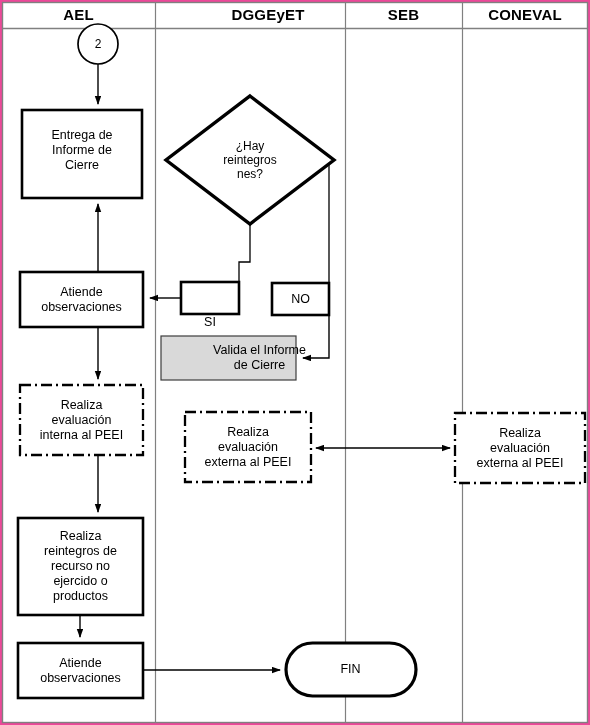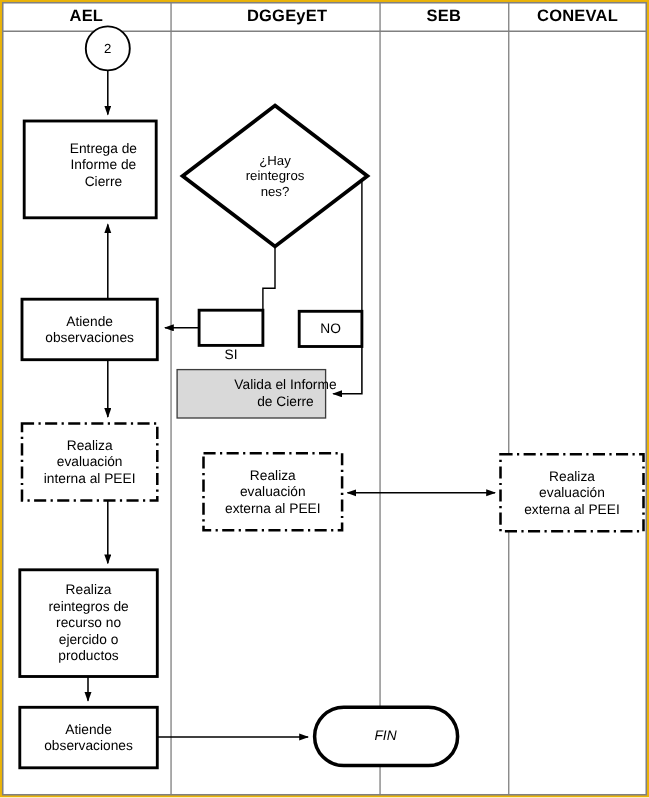--- a/index.html
+++ b/index.html
@@ -7,21 +7,21 @@
     padding: 0;
     background: #ffffff;
   }
   body {
     font-family: "Liberation Sans", sans-serif;
   }
   #canvas {
     position: relative;
     width: 590px;
     height: 725px;
-    background: #eab308;
+    background: #ec4899;
     overflow: hidden;
   }
   #swimlane-svg {
     position: absolute;
     left: 0;
     top: 0;
     width: 590px;
     height: 725px;
   }
   
@@ -129,27 +129,27 @@
 
       <rect x="18" y="518" width="125" height="97" fill="#ffffff" stroke="#000000" stroke-width="2.6"></rect>
 
       <rect x="18" y="643" width="125" height="55" fill="#ffffff" stroke="#000000" stroke-width="2.6"></rect>
 
       <rect x="286" y="643" width="130" height="53" rx="26.5" ry="26.5" fill="#ffffff" stroke="#000000" stroke-width="3.2"></rect>
     </g>
   </svg>
 
   <div class="lane-header" style="left:2px; width:153px;">AEL</div>
-  <div class="lane-header" style="left:166px; width:190px;">DGGEyET</div>
+  <div class="lane-header" style="left:155px; width:190px;padding-left:18px;">DGGEyET</div>
   <div class="lane-header" style="left:345px; width:117px;">SEB</div>
   <div class="lane-header" style="left:462px; width:126px;">CONEVAL</div>
 
   <div class="node-text start-num" style="left:78px; top:24px; width:40px; height:40px;">2</div>
 
-  <div class="node-text" style="left:22px; top:110px; width:120px; height:81px;padding-left:12px;">Entrega de
+  <div class="node-text" style="left:22px; top:110px; width:120px; height:81px;">Entrega de
 Informe de
 Cierre</div>
 
   <div class="node-text small" style="left:200px; top:118px; width:100px; height:84px;">¿Hay
 reintegros
 nes?</div>
 
   <div class="node-text" style="left:20px; top:272px; width:123px; height:55px;">Atiende
 observaciones</div>
 
@@ -174,15 +174,15 @@
 
   <div class="node-text" style="left:18px; top:518px; width:125px; height:97px;">Realiza
 reintegros de
 recurso no
 ejercido o
 productos</div>
 
   <div class="node-text" style="left:18px; top:643px; width:125px; height:55px;">Atiende
 observaciones</div>
 
-  <div class="node-text" style="left:286px; top:643px; width:129px; height:53px;font-style:italic;">FIN</div>
+  <div class="node-text" style="left:286px; top:643px; width:129px; height:53px;">FIN</div>
 
 </div>
 
 </body></html>

